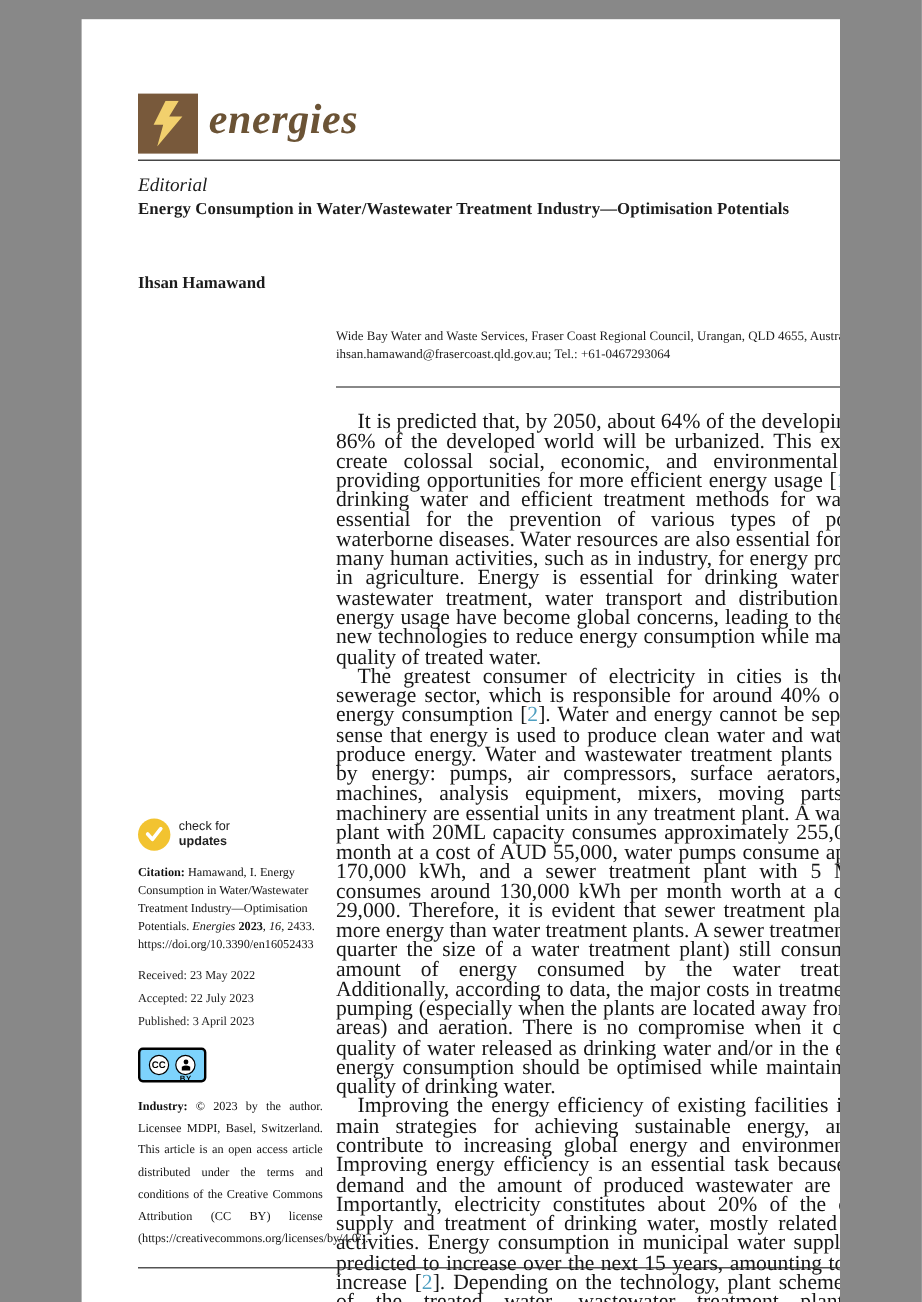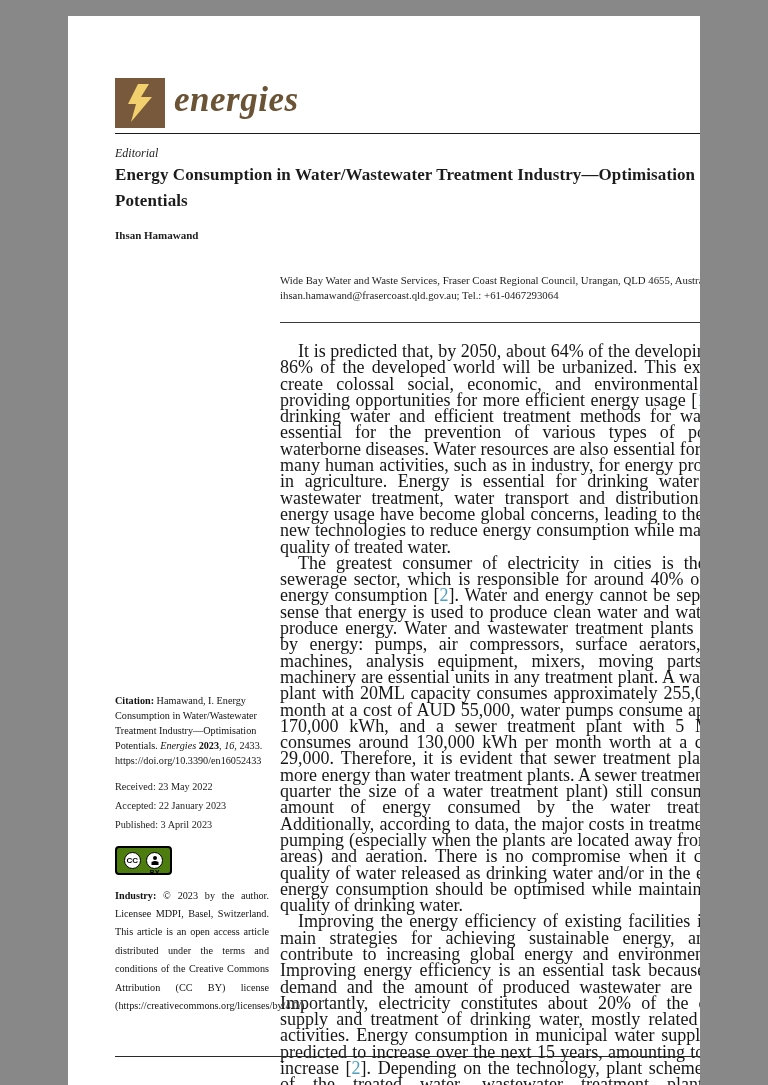--- a/index.html
+++ b/index.html
@@ -27,30 +27,30 @@
   }
   .mdpi-logo { position:absolute; left:652px; top:68px; width:74px; height:44px;font-style:italic; }
   .mdpi-logo svg { display:block; }
   .header-rule {
     position:absolute; left:47px; top:117px; width:676px; height:0;
     border-top:1.6px solid #1a1a1a;
   }
   
   .article-type {
     position:absolute; left:47px; top:130px;
-    font-size:12px; font-style:italic;
+    font-size:16px; font-style:italic;
   }
   .article-title {
     position:absolute; left:47px; top:146px; width:590px;
-    font-size:17px; font-weight:bold; line-height:26px;
+    font-size:14px; font-weight:bold; line-height:26px;
     letter-spacing:0.1px;
   }
   .article-author {
     position:absolute; left:47px; top:213px;
-    font-size:11px; font-weight:bold;
+    font-size:14px; font-weight:bold;
   }
   
   .affiliation {
     position:absolute; left:212px; top:257px; width:512px;
     font-size:10.8px; line-height:15px;
   }
   .affil-rule {
     position:absolute; left:212px; top:306px; width:511px; height:0;
     border-top:1px solid #3a3a3a;
   }
@@ -74,21 +74,21 @@
     flex:0 0 auto;
   }
   .check-circle svg { display:block; }
   .check-text { font-family:"Liberation Sans", sans-serif; font-size:10.5px; line-height:11.5px; color:#222; }
   .check-text .b2 { font-weight:bold; }
   .citation-block { margin-top:11px; line-height:15px; color:#111; }
   .dates-block { margin-top:9px; line-height:19.2px; }
   .cc-badge {
     margin-top:11px;
     width:57px; height:29px;
-    background:#4d7c0f;
+    background:#7dd3fc;
     border:2.5px solid #000; border-radius:4px;
     display:flex; align-items:center; justify-content:space-around;
     padding:0 4px;
   }
   .cc-circ {
     width:17px; height:17px; border-radius:50%;
     border:1.8px solid #000; background:#fdfdfd;
     display:flex; align-items:center; justify-content:center;
     font-family:"Liberation Sans", sans-serif;
     font-weight:bold; font-size:8px; color:#000;
@@ -143,26 +143,37 @@
   <div class="affil-rule"></div>
 
   <div class="body-col">
     <p>It is predicted that, by 2050, about 64% of the developing world and 86% of the developed world will be urbanized. This expansion will create colossal social, economic, and environmental challenges, providing opportunities for more efficient energy usage [<span class="ref">1</span>]. Access to drinking water and efficient treatment methods for wastewater are essential for the prevention of various types of pollution and waterborne diseases. Water resources are also essential for wildlife and many human activities, such as in industry, for energy production, and in agriculture. Energy is essential for drinking water production, wastewater treatment, water transport and distribution. Water and energy usage have become global concerns, leading to the adoption of new technologies to reduce energy consumption while maintaining the quality of treated water.</p>
     <p>The greatest consumer of electricity in cities is the water and sewerage sector, which is responsible for around 40% of total urban energy consumption [<span class="ref">2</span>]. Water and energy cannot be separated in the sense that energy is used to produce clean water and water is used to produce energy. Water and wastewater treatment plants are operated by energy: pumps, air compressors, surface aerators, dewatering machines, analysis equipment, mixers, moving parts and other machinery are essential units in any treatment plant. A water treatment plant with 20ML capacity consumes approximately 255,000 kWh per month at a cost of AUD 55,000, water pumps consume approximately 170,000 kWh, and a sewer treatment plant with 5 ML capacity consumes around 130,000 kWh per month worth at a cost of AUD 29,000. Therefore, it is evident that sewer treatment plants consume more energy than water treatment plants. A sewer treatment plant (one-quarter the size of a water treatment plant) still consumes 64% the amount of energy consumed by the water treatment plant. Additionally, according to data, the major costs in treatment plants are pumping (especially when the plants are located away from residential areas) and aeration. There is no compromise when it comes to the quality of water released as drinking water and/or in the environment; energy consumption should be optimised while maintaining the high quality of drinking water.</p>
     <p>Improving the energy efficiency of existing facilities is one of the main strategies for achieving sustainable energy, and this can contribute to increasing global energy and environmental security. Improving energy efficiency is an essential task because both water demand and the amount of produced wastewater are on the rise. Importantly, electricity constitutes about 20% of the costs of the supply and treatment of drinking water, mostly related to pumping activities. Energy consumption in municipal water supply systems is predicted to increase over the next 15 years, amounting to a 60–100% increase [<span class="ref">2</span>]. Depending on the technology, plant scheme and quality of the treated water, wastewater treatment plants consume approximately 0.5–2.0 kWh per cubic meter of treated water. The highest electricity consumer in the plant is the aeration of activated sludge due to the need for a continuous air supply for the biological reaction of organic matter digestion by microorganisms. In medium- to large-scale plants, the aerobic digestion system accounts for 50–60% of the total required electricity, followed by the sludge treatment (15–25%) and recirculation pumping (15%) sections [<span class="ref">3</span>].</p>
   </div>
 
   <div class="sidebar">
 
+    <div class="check-badge">
+      <span class="check-circle">
+        <svg width="15" height="13" viewBox="0 0 15 13">
+          <polyline points="2,6 6,10.5 13,1.5" fill="none" stroke="#ffffff" stroke-width="3" stroke-linecap="round" stroke-linejoin="round"></polyline>
+        </svg>
+      </span>
+      <span class="check-text">
+        <span>check for</span><br>
+        <span class="b2">updates</span>
+      </span>
+    </div>
 
     <div class="citation-block"><span class="bold">Citation:</span><span> Hamawand, I. Energy Consumption in Water/Wastewater Treatment Industry—Optimisation Potentials. </span><span class="ital">Energies</span><span class="bold"> 2023</span><span>, </span><span class="ital">16</span><span>, 2433. </span><span>https://doi.org/10.3390/en16052433</span></div>
 
     <div class="dates-block">
       <div>Received: 23 May 2022</div>
-      <div>Accepted: 22 January 2023</div>
+      <div>Accepted: 22 July 2023</div>
       <div>Published: 3 April 2023</div>
     </div>
 
     <div class="cc-badge">
       <span class="cc-circ">
           <span>CC</span>
         </span>
       <span class="cc-circ">
         <svg width="10" height="11" viewBox="0 0 10 11">
           <circle cx="5" cy="3" r="2" fill="#000"></circle>

